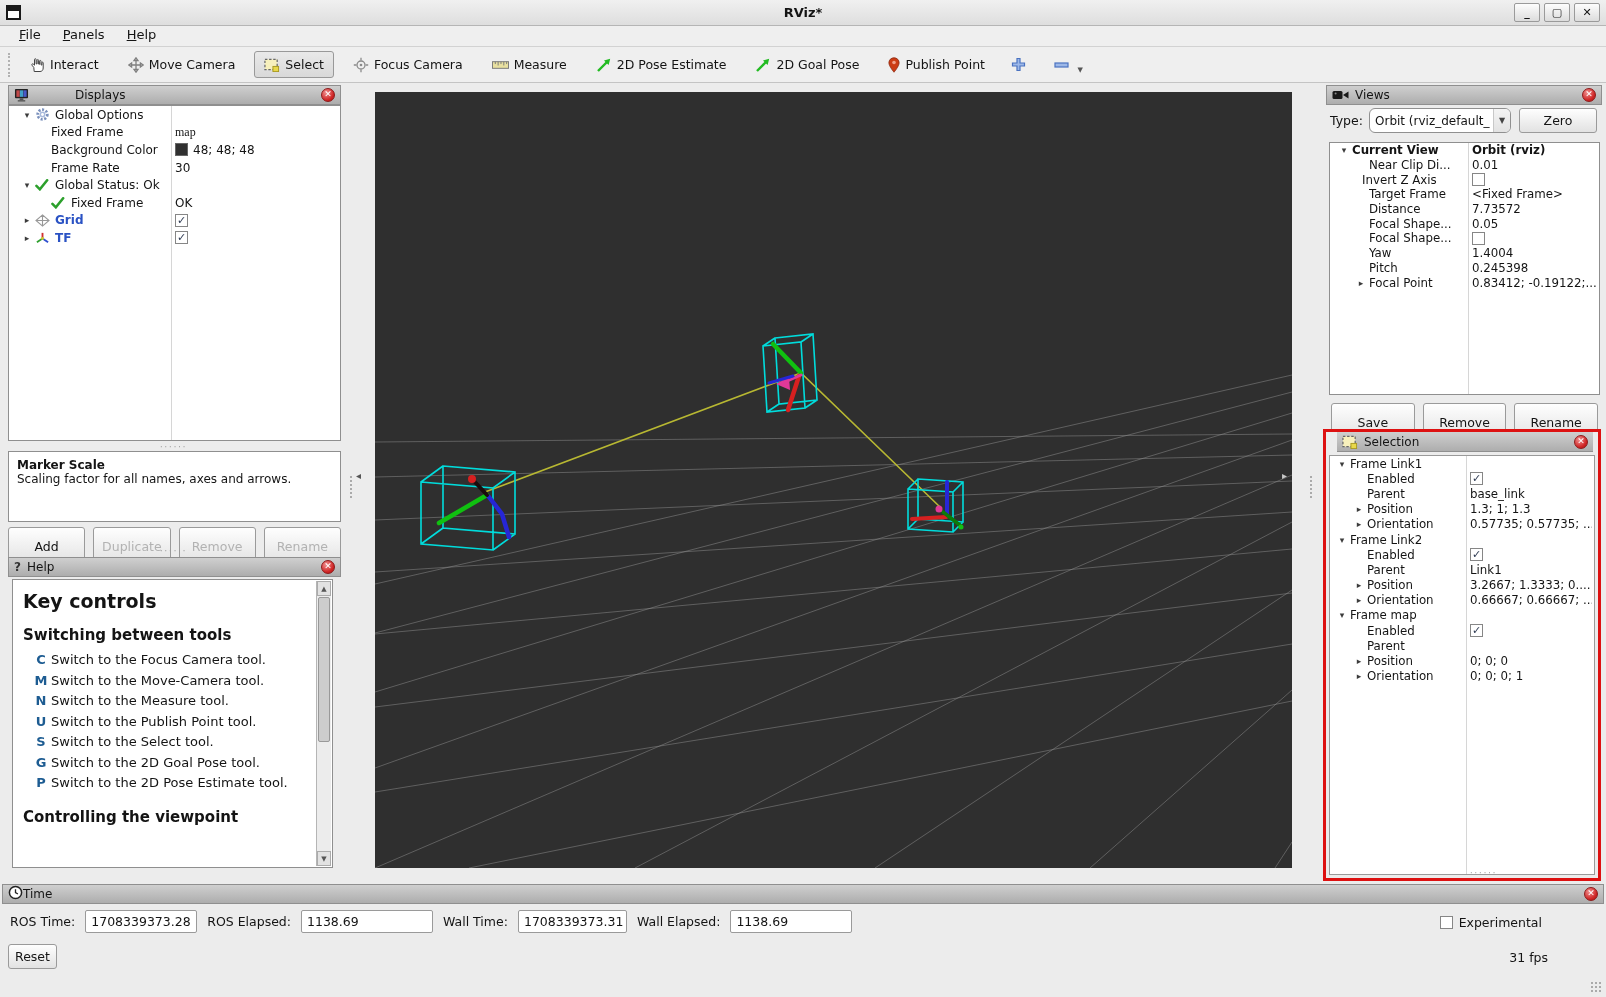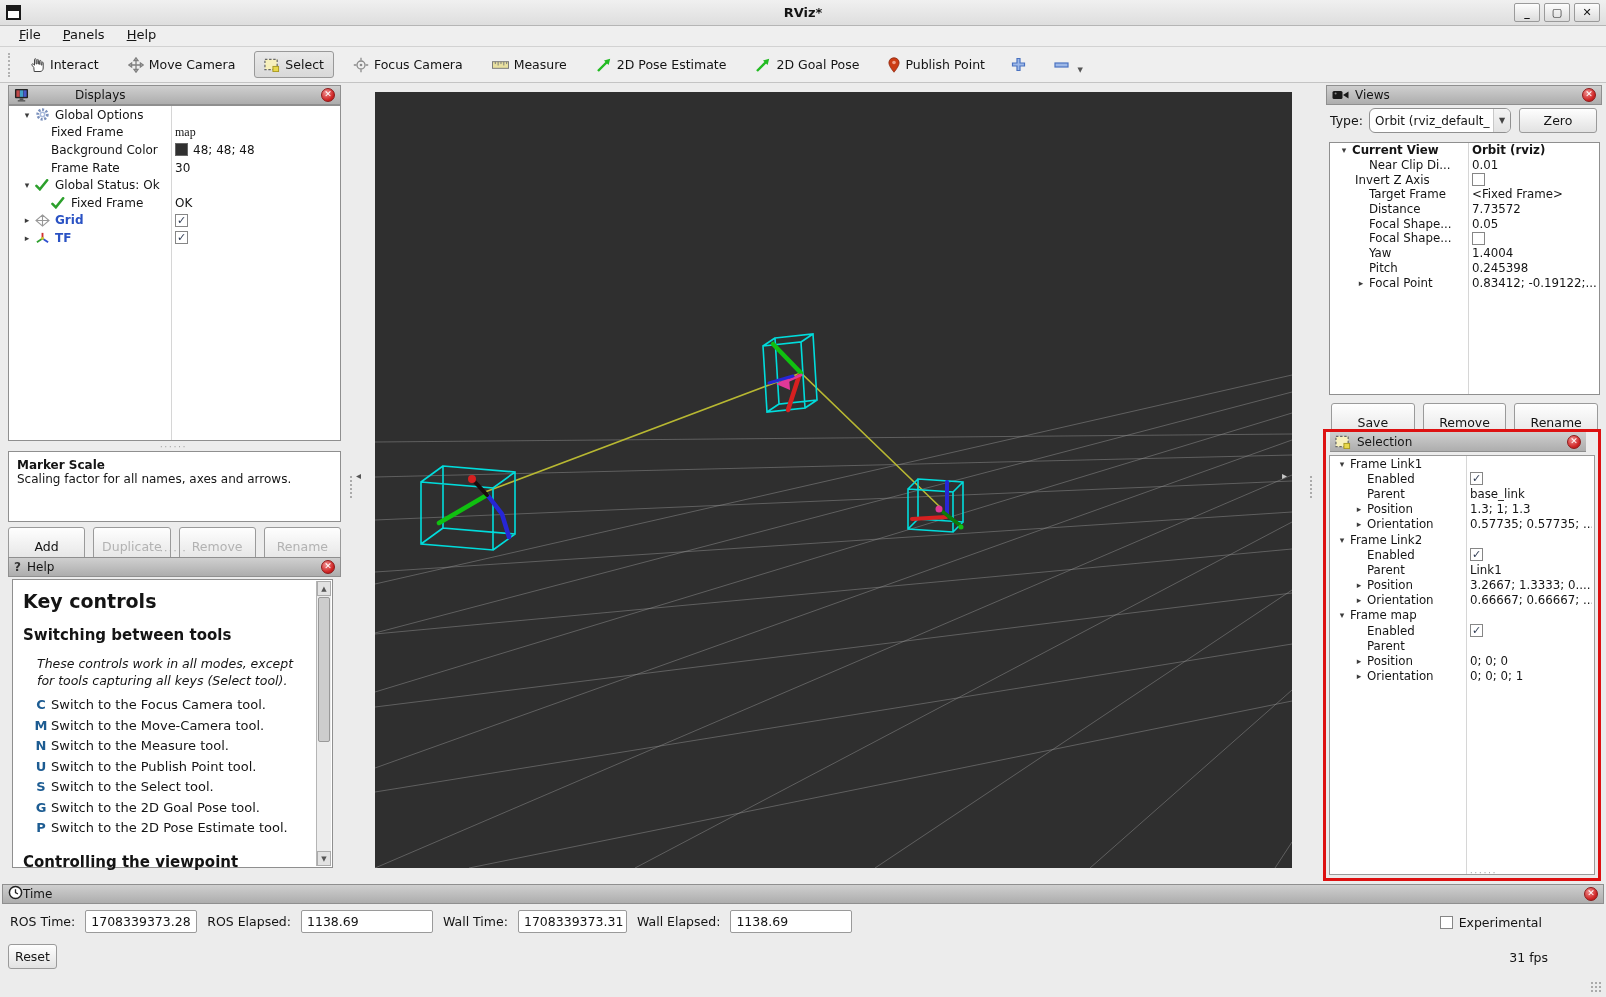--- a/index.html
+++ b/index.html
@@ -330,21 +330,20 @@
   <div class="dots" style="left:160px; top:547px;">······</div>
 
   <div class="phead" style="left:8px; top:557px; width:333px;">
     <span class="hicon" style="font-weight:bold; color:#333;">?</span>
     <span>Help</span>
     <span class="closebtn">✕</span>
   </div>
   <div class="box helpbox" style="left:12px; top:579px; width:321px; height:289px;">
     <h1>Key controls</h1>
     <h2>Switching between tools</h2>
-    <div class="hnote">These controls work in all modes, except for tools capturing all keys (Select tool).</div>
     <div class="hlist" id="help-shortcuts">
         <div class="hrow">
           <span class="hk">C</span>
           <span>Switch to the Focus Camera tool.</span>
         </div>
         <div class="hrow">
           <span class="hk">M</span>
           <span>Switch to the Move-Camera tool.</span>
         </div>
         <div class="hrow">
@@ -441,21 +440,21 @@
   <div class="trow" style="height: 14.7px; padding-left: 6px;">
         <span class="texp">▾</span>
         <span class="tlab bold">Current View</span>
         <span class="tval bold" style="left: 142px;">Orbit (rviz)</span>
       </div>
       <div class="trow" style="height: 14.7px; padding-left: 23px;">
         <span class="texp"></span>
         <span class="tlab">Near Clip Di...</span>
         <span class="tval" style="left: 142px;">0.01</span>
       </div>
-      <div class="trow" style="height: 14.7px; padding-left: 9px;">
+      <div class="trow" style="height: 14.7px; padding-left: 16px;">
         <span class="texp"></span>
         <span class="tlab">Invert Z Axis</span>
         <span class="tval" style="left: 142px;">
           <span class="cb"></span>
         </span>
       </div>
       <div class="trow" style="height: 14.7px; padding-left: 23px;">
         <span class="texp"></span>
         <span class="tlab">Target Frame</span>
         <span class="tval" style="left: 142px;">&lt;Fixed Frame&gt;</span>
@@ -493,21 +492,21 @@
         <span class="tval" style="left: 142px;">0.83412; -0.19122;...</span>
       </div>
     </div>
   <div class="btnrow" id="views-btns" style="left:1331px; top:403px; width:267px;">
       <div class="btn">Save</div>
       <div class="btn">Remove</div>
       <div class="btn">Rename</div>
     </div>
 
   <div class="selpanel" style="left:1323px; top:429px; width:278px; height:452px;">
-    <div class="phead" style="left:4px; top:0; width:256px; position:relative; border-left:none; border-right:none; border-top:none;">
+    <div class="phead" style="left:11px; top:0; width:256px; position:relative; border-left:none; border-right:none; border-top:none;">
       <span class="hicon">
           <svg width="16" height="14" viewBox="0 0 17 14">
             <rect x="1" y="1" width="13" height="11" fill="#f7f0bc" stroke="#666" stroke-width="1.3" stroke-dasharray="2.6 1.8"></rect>
             <rect x="9.5" y="8.5" width="6" height="5.5" fill="#e8d84a" stroke="#a89820" stroke-width="1"></rect>
           </svg>
         </span>
       <span>Selection</span>
       <span class="closebtn">✕</span>
     </div>
     <div class="tree" id="selection-tree" style="position:absolute; left:3px; top:23px; right:3px; bottom:3px; background:#fff; border:1px solid #9a9a9a; font-size:11.8px;">

